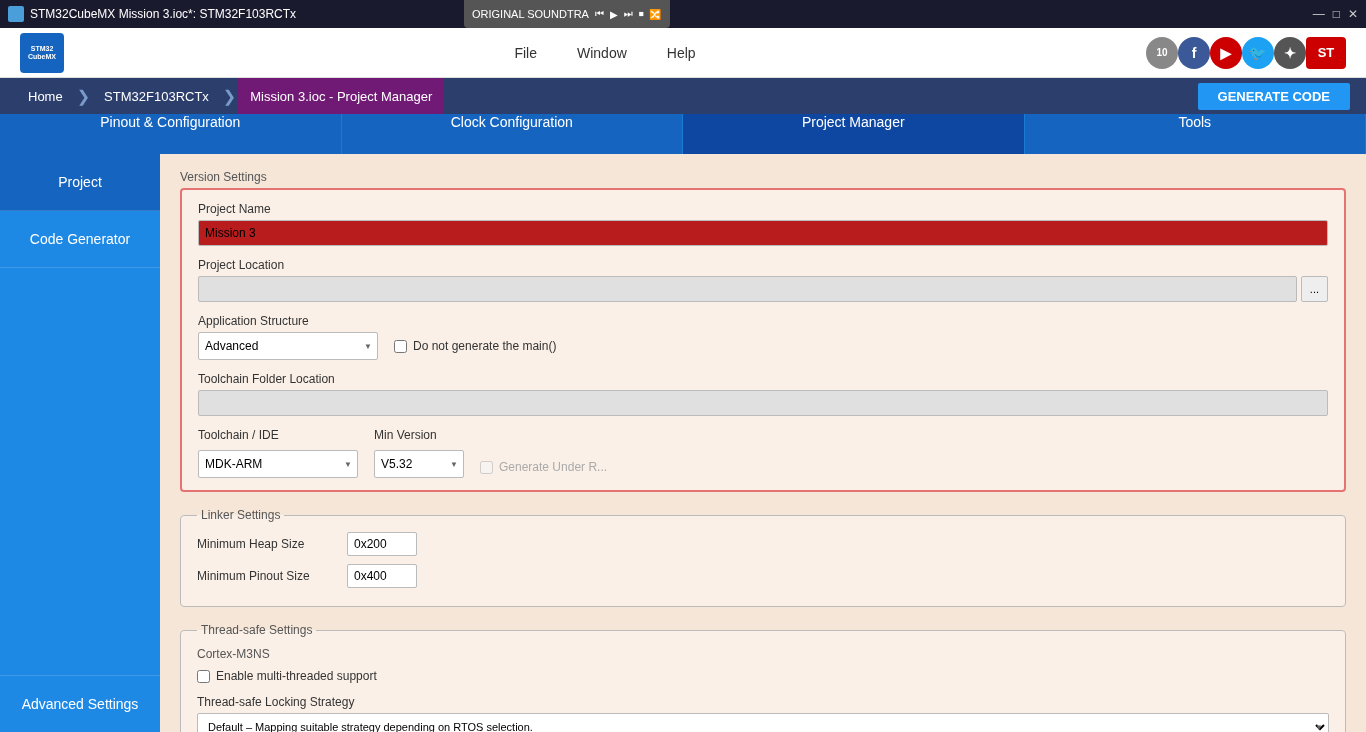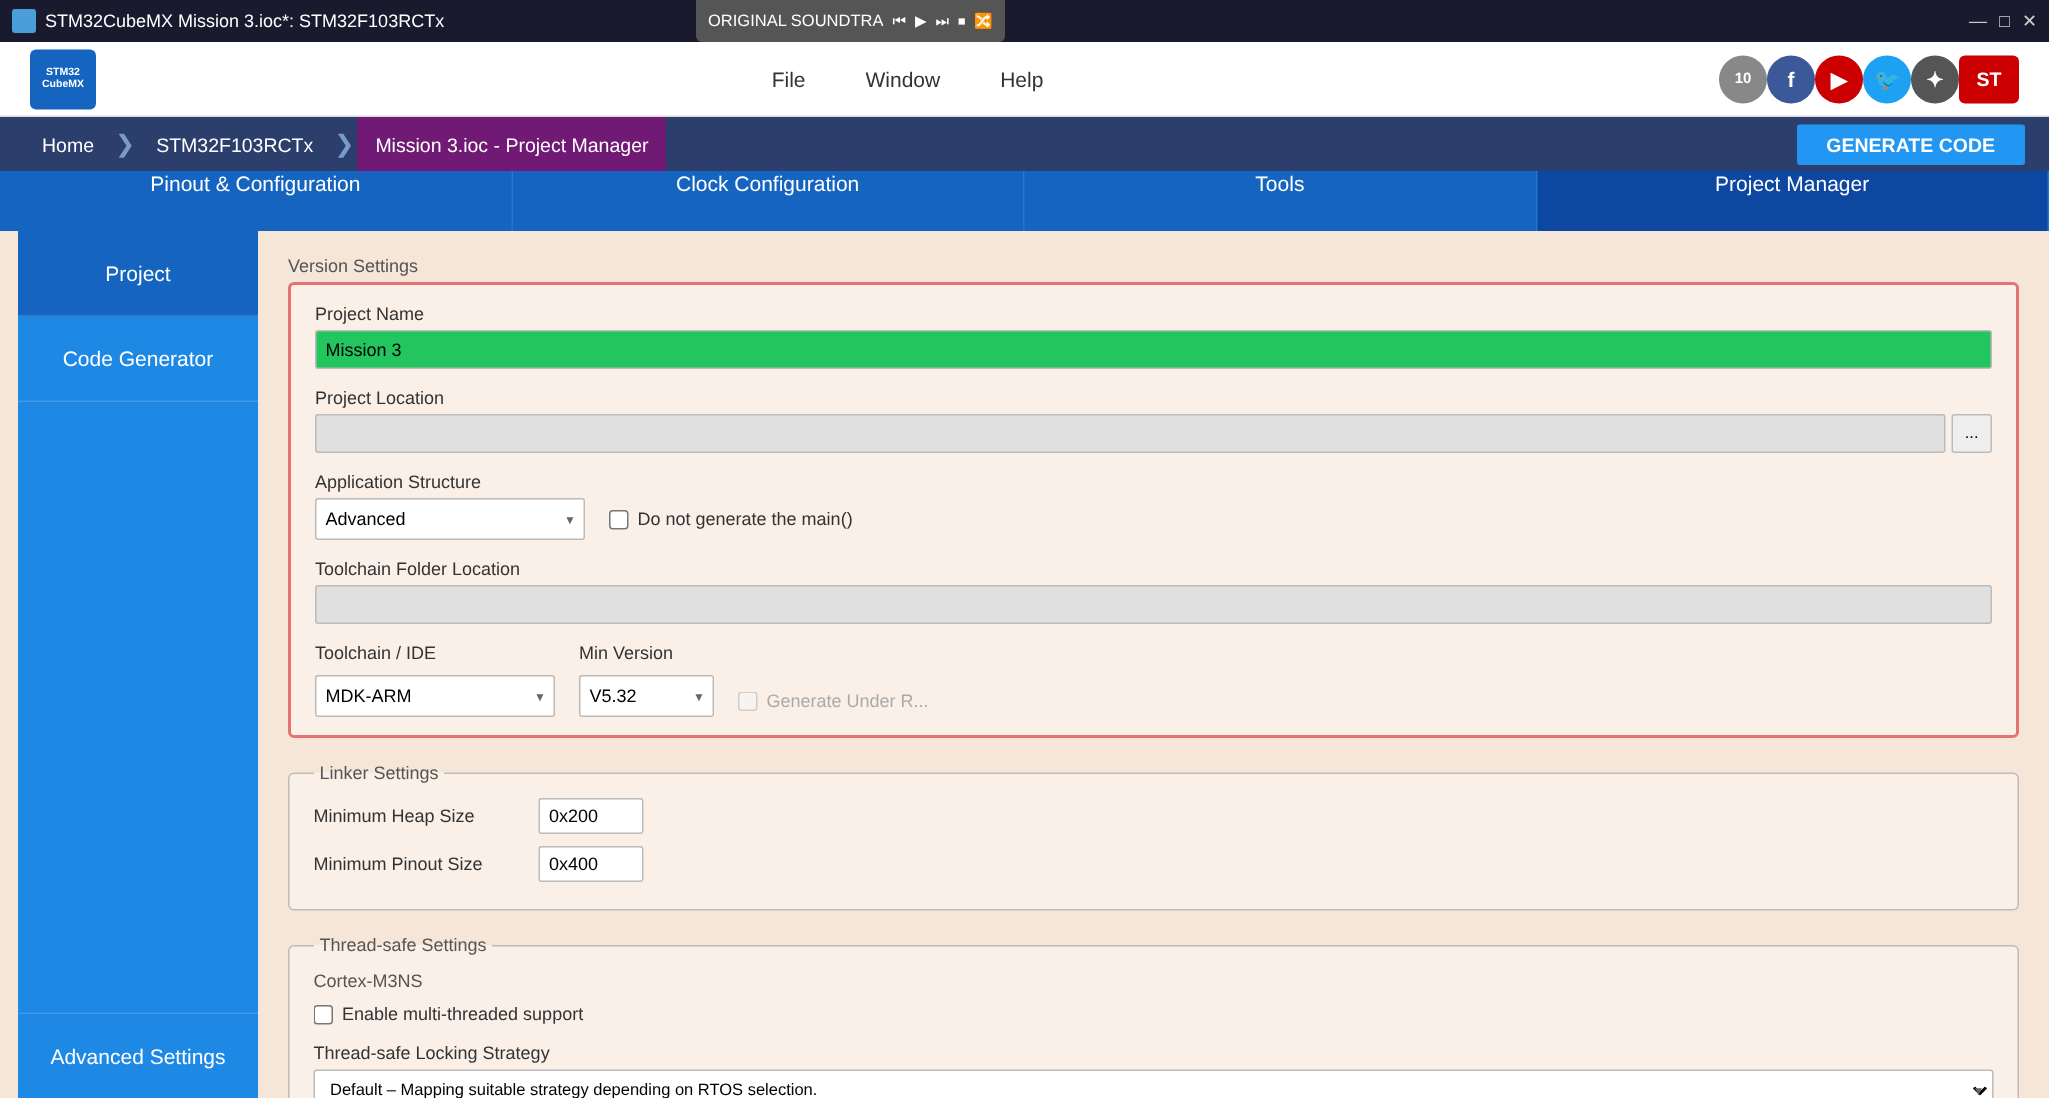--- a/index.html
+++ b/index.html
@@ -109,21 +109,20 @@
       font-size: 14px;
       cursor: pointer;
       border-right: 1px solid #1a7ad4;
     }
     .tab.active { background: #0d47a1; }
 
     
     .main-layout {
       display: flex;
       height: calc(732px - 28px - 50px - 36px - 40px);
-      padding-left: 12px;
     }
 
     
     .sidebar {
       width: 160px;
       background: #1e88e5;
       display: flex;
       flex-direction: column;
       align-items: center;
     }
@@ -162,21 +161,21 @@
       padding: 12px 16px;
       margin-top: 4px;
     }
 
     .form-group { margin-bottom: 12px; }
     .form-label { font-size: 12px; color: #333; margin-bottom: 4px; display: block; }
     .form-input {
       width: 100%;
       height: 26px;
       border: 1px solid #bbb;
-      background: #22c55e;
+      background: #b91c1c;
       padding: 0 6px;
       font-size: 12px;
       border-radius: 2px;
     }
     .form-input.blurred { background: #e0e0e0; color: #999; }
 
     .select-field {
       height: 28px;
       border: 1px solid #bbb;
       background: white;
@@ -273,25 +272,25 @@
   <button class="generate-btn">GENERATE CODE</button>
 </div>
 
 <div class="tab-bar">
   <div class="tab">
     <span>Pinout &amp; Configuration</span>
   </div>
   <div class="tab">
     <span>Clock Configuration</span>
   </div>
+  <div class="tab active">
+    <span>Project Manager</span>
+  </div>
   <div class="tab">
     <span>Tools</span>
-  </div>
-  <div class="tab active">
-    <span>Project Manager</span>
   </div>
 </div>
 
 <div class="main-layout">
 
   <div class="sidebar">
     <div class="sidebar-item active">
       <span>Project</span>
     </div>
     <div class="sidebar-item">

